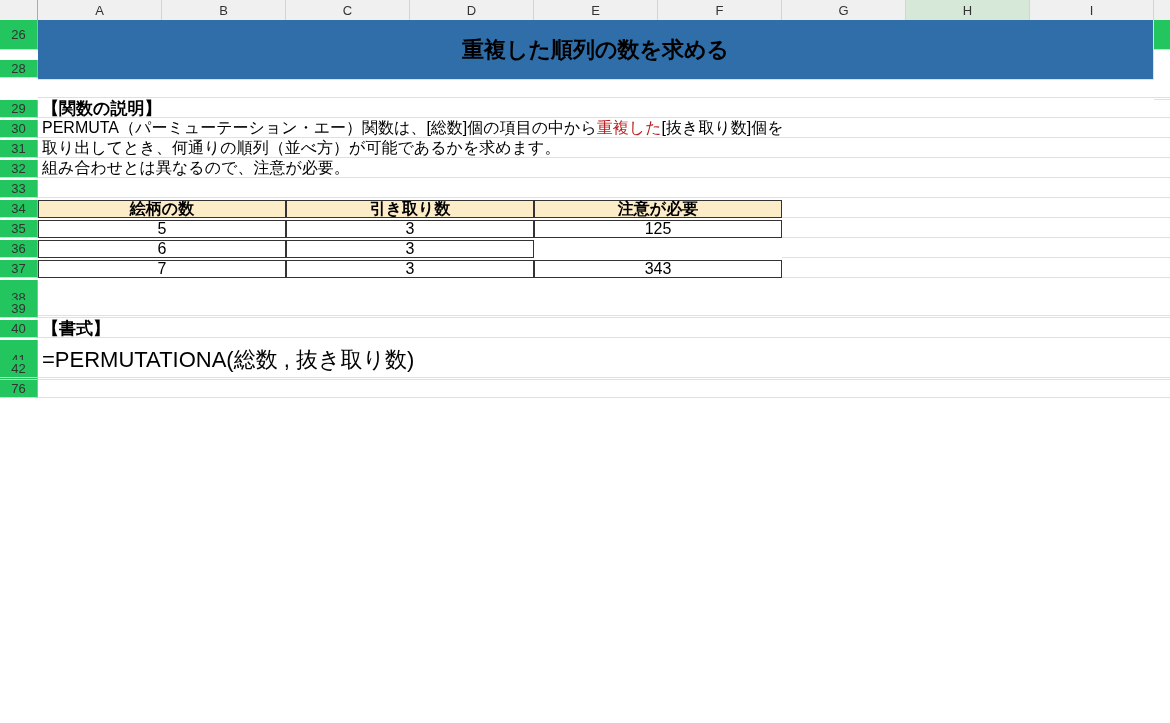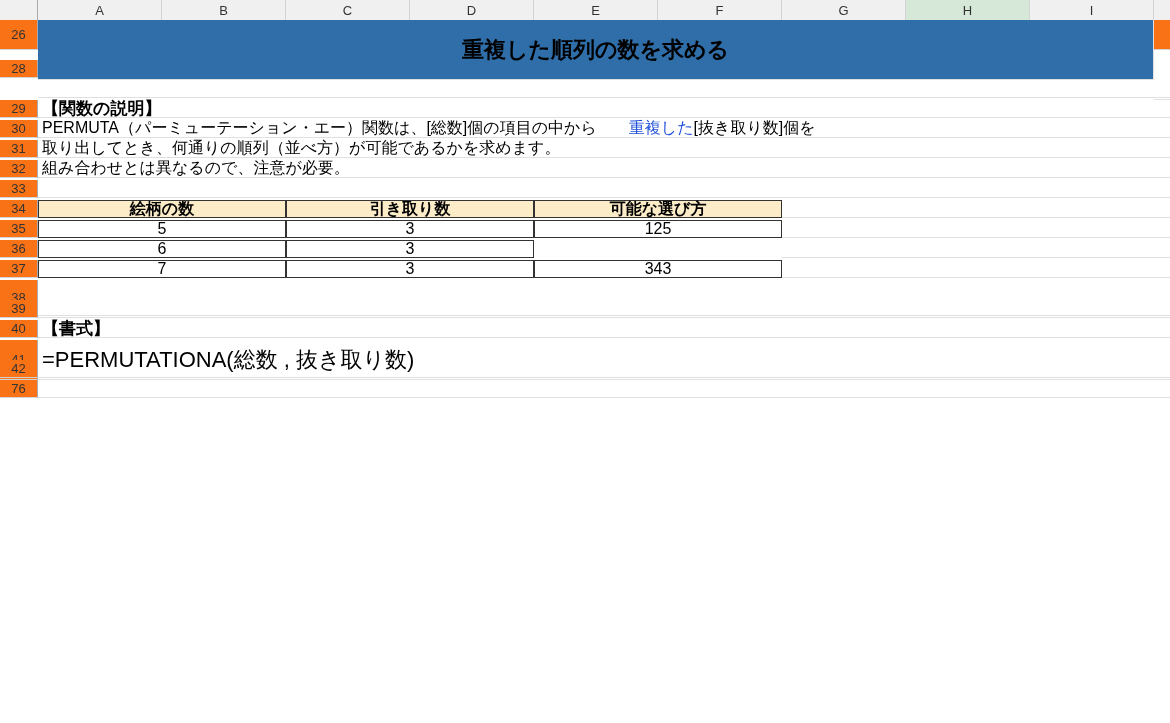--- a/index.html
+++ b/index.html
@@ -26,21 +26,21 @@
       align-items: center;
       justify-content: center;
       height: 22px;
       user-select: none;
     }
     .col-header.selected {
       background: #d6e8d8;
       border-bottom: 2px solid #217346;
     }
     .row-header {
-      background: #f97316;
+      background: #22c55e;
       border-right: 1px solid #aaa;
       border-bottom: 1px solid #d4d4d4;
       text-align: center;
       font-size: 13px;
       color: #333;
       display: flex;
       align-items: center;
       justify-content: center;
       user-select: none;
     }
@@ -69,21 +69,21 @@
       align-items: center;
       justify-content: center;
       border-right: 1px solid #e0e0e0;
       border-bottom: 1px solid #e0e0e0;
     }
     .section-head {
       font-weight: bold;
       font-size: 17px;
     }
     .desc-text { font-size: 16px; }
-    .red { color: #1d4ed8; margin-left: 32px; }
+    .red { color: #b91c1c; }
     .tbl-header {
       background: #fdecc8;
       font-weight: bold;
       border: 1px solid #333;
       border-right: 1px solid #333;
       border-bottom: 1px solid #333;
       display: flex;
       align-items: center;
       justify-content: center;
       font-size: 16px;
@@ -144,21 +144,21 @@
 
   <div class="row-header row-std">32</div>
   <div class="cell row-std desc-text" style="grid-column: 2 / span 10;">組み合わせとは異なるので、注意が必要。</div>
 
   <div class="row-header row-std">33</div>
   <div class="cell row-std" style="grid-column: 2 / span 10;"></div>
 
   <div class="row-header row-std">34</div>
   <div class="tbl-header row-std" style="grid-column: 2 / span 2; text-align: center;">絵柄の数</div>
   <div class="tbl-header row-std" style="grid-column: 4 / span 2;">引き取り数</div>
-  <div class="tbl-header row-std" style="grid-column: 6 / span 2;">可能な選び方</div>
+  <div class="tbl-header row-std" style="grid-column: 6 / span 2;">注意が必要</div>
   <div class="cell row-std" style="grid-column: 8 / span 4;"></div>
 
   <div class="row-header row-std">35</div>
   <div class="tbl-cell row-std" style="grid-column: 2 / span 2;">5</div>
   <div class="tbl-cell row-std" style="grid-column: 4 / span 2;">3</div>
   <div class="tbl-cell row-std" style="grid-column: 6 / span 2;">125</div>
   <div class="cell row-std" style="grid-column: 8 / span 4;"></div>
 
   <div class="row-header row-std">36</div>
   <div class="tbl-cell row-std" style="grid-column: 2 / span 2;">6</div>

